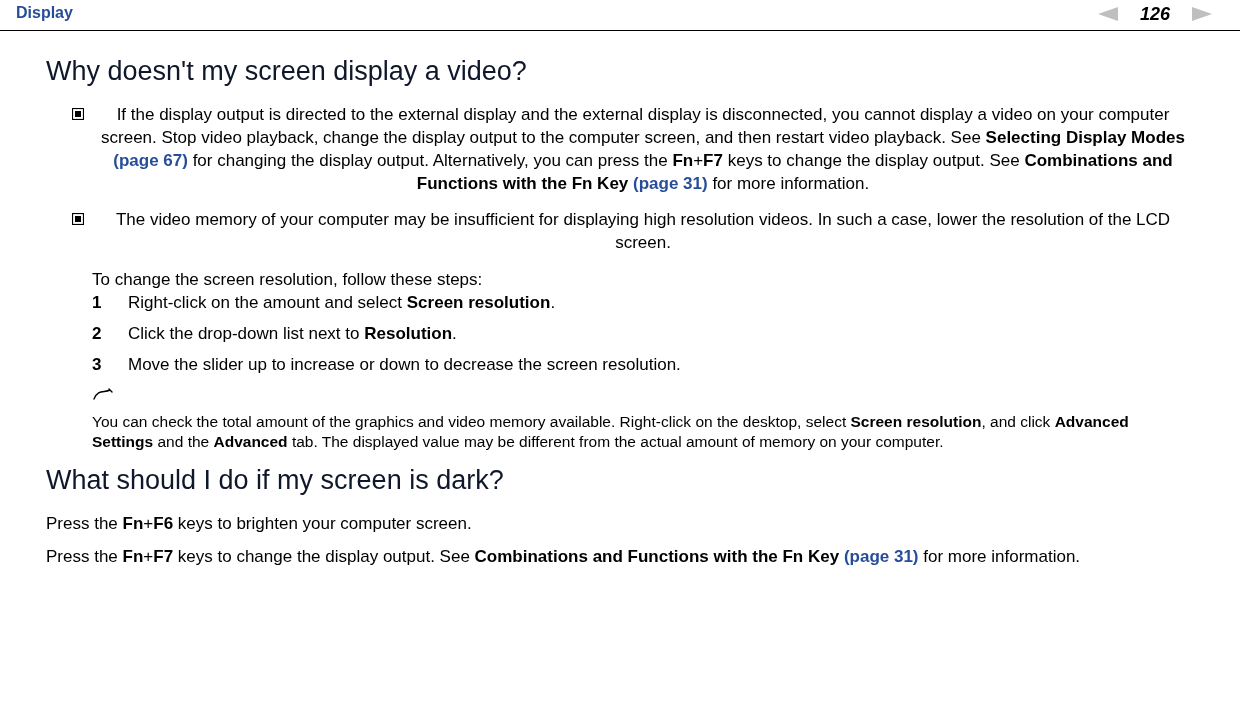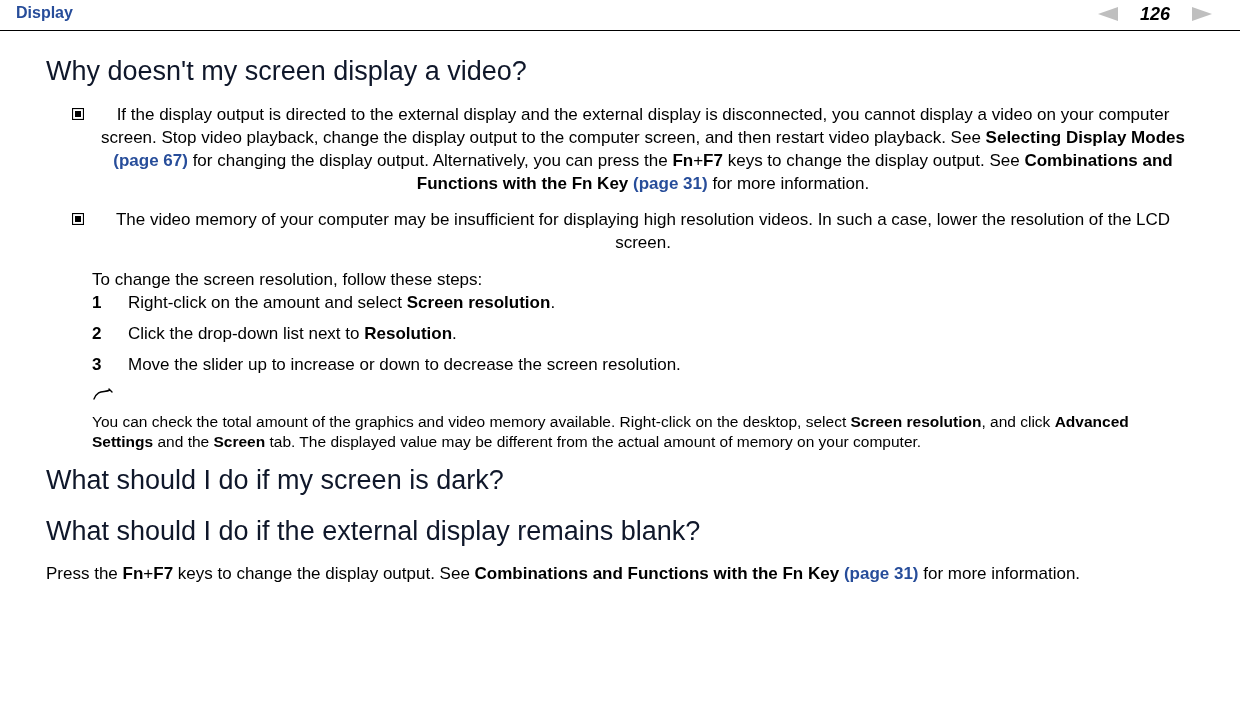--- a/index.html
+++ b/index.html
@@ -138,18 +138,18 @@
       <div><span>Click the drop-down list next to </span><b>Resolution</b><span>.</span></div>
     </div>
     <div class="step">
       <div class="step-num">3</div>
       <div><span>Move the slider up to increase or down to decrease the screen resolution.</span></div>
     </div>
     <div class="note-block">
       <div class="note-icon"><svg width="22" height="16">
           <path d="M2,12 C6,2 12,6 18,3 M17,2 L20,5" stroke="#000" stroke-width="1.4" fill="none" stroke-linecap="round"></path>
         </svg></div>
-      <div class="note-text"><span>You can check the total amount of the graphics and video memory available. Right-click on the desktop, select </span><b>Screen resolution</b><span>, and click </span><b>Advanced Settings</b><span> and the </span><b>Screen</b><span> tab. The displayed value may be different from the actual amount of memory on your computer.</span></div>
+      <div class="note-text"><span>You can check the total amount of the graphics and video memory available. Right-click on the desktop, select </span><b>Screen resolution</b><span>, and click </span><b>Advanced Settings</b><span> and the </span><b>Advanced</b><span> tab. The displayed value may be different from the actual amount of memory on your computer.</span></div>
     </div>
     <h2 class="qtitle">What should I do if my screen is dark?</h2>
-    <h2 class="qtitle">What should I do if the external display remains blank?</h2>
+    <div class="para"><span>Press the </span><b>Fn</b><span>+</span><b>F6</b><span> keys to brighten your computer screen.</span></div>
     <div class="para"><span>Press the </span><b>Fn</b><span>+</span><b>F7</b><span> keys to change the display output. See </span><b>Combinations and Functions with the Fn Key </b><span class="link">(page 31)</span><span> for more information.</span></div>
   </div>
 
 </body></html>

